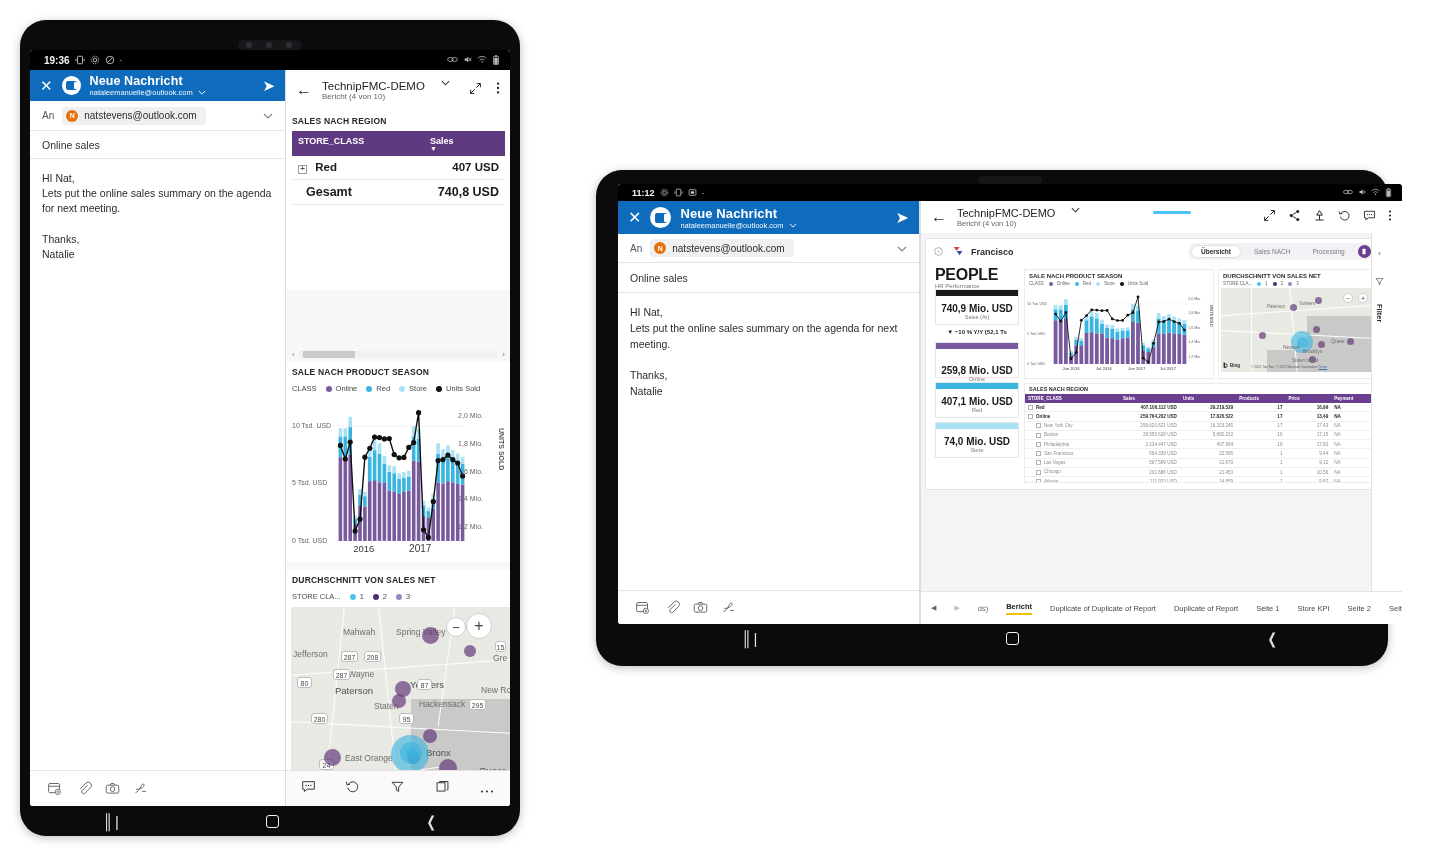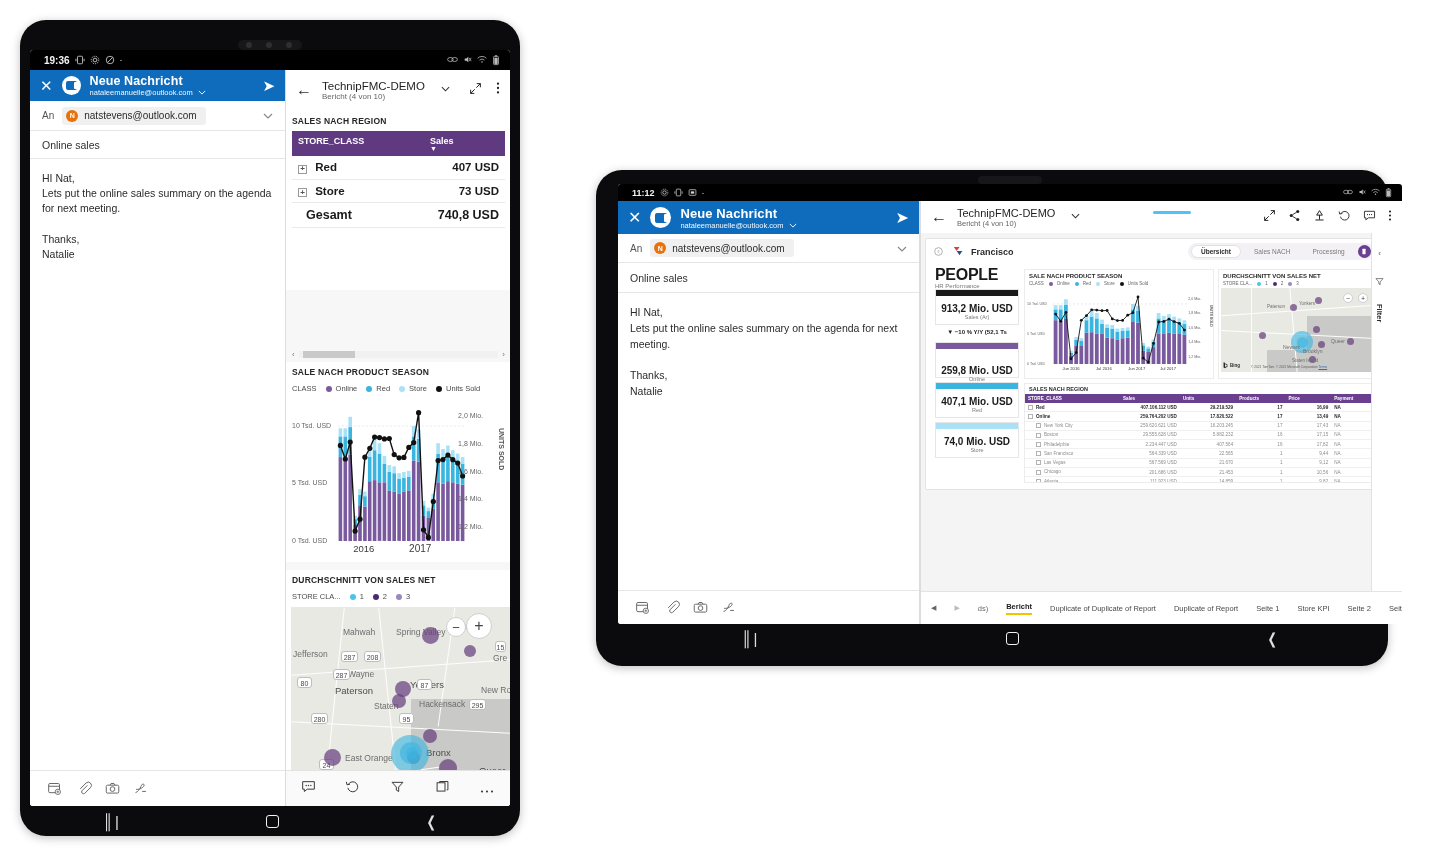--- a/index.html
+++ b/index.html
@@ -100,21 +100,21 @@
     flex:0 0 auto; border-top:1px solid #e6e6e6;
     display:flex; align-items:center; gap:0; padding-left:8px;
   }
   .compose-tools .ti { display:flex; align-items:center; justify-content:center; color:#6a6a6a; cursor:pointer; }
 
   
   .pbi { position:absolute; background:#fff; display:flex; flex-direction:column; border-left:1px solid #dcdcdc; }
   .pbi-topbar { display:flex; align-items:center; gap:10px; padding:0 10px; background:#fff; flex:0 0 auto; }
   .pbi-back { color:#2b2b2b; }
   .pbi-tt { flex:1 1 auto; min-width:0; }
-  .pbi-name { color:#201f1e; display:flex; align-items:flex-end; gap:16px; white-space:nowrap; }
+  .pbi-name { color:#201f1e; display:flex; align-items:flex-start; gap:16px; white-space:nowrap; }
   .pbi-pages { color:#666; white-space:nowrap; }
   .pbi-acts { display:flex; align-items:center; gap:14px; color:#1f1f1f; margin-left:auto; }
 
   .pbi-canvas { flex:1 1 auto; overflow:hidden; background:#f7f7f7; position:relative; }
   .tile { background:#fff; }
   .tile-title { font-weight:700; color:#262626; letter-spacing:.2px; }
 
   
   table.mt { border-collapse:collapse; width:100%; table-layout:fixed; }
   table.mt thead th { background:#603a80; color:#fff; text-align:left; font-weight:700; vertical-align:top; }
@@ -362,27 +362,20 @@
                   </th>
                 </tr>
               </thead>
               <tbody>
                 <tr>
                   <td style="padding:5px 6px; font-weight:700;">
                     <span class="expander" style="width:9px;height:9px;font-size:8px;line-height:8px;margin-right:5px;">+</span>
                     <span>Red</span>
                   </td>
                   <td class="num" style="padding:5px 6px;">407 USD</td>
-                </tr>
-                <tr>
-                  <td style="padding:5px 6px; font-weight:700;">
-                    <span class="expander" style="width:9px;height:9px;font-size:8px;line-height:8px;margin-right:5px;">+</span>
-                    <span>Store</span>
-                  </td>
-                  <td class="num" style="padding:5px 6px;">73 USD</td>
                 </tr>
                 <tr class="tot">
                   <td style="padding:5px 6px 5px 14px; font-size:12.5px;">Gesamt</td>
                   <td class="num" style="padding:5px 6px; font-size:12.5px;">740,8 USD</td>
                 </tr>
               </tbody>
             </table>
           </div>
 
           <div class="hscroll" style="position:absolute; left:6px; top:240px; width:213px; font-size:8px;">
@@ -864,21 +857,21 @@
               </span>
             </div>
 
             <div style="position:absolute; left:9px; top:27px;">
               <div style="font-size:16px; font-weight:700; color:#1a1a1a; letter-spacing:-.3px;">PEOPLE</div>
               <div style="font-size:6px; color:#777; margin-top:-1px;">HR Performance</div>
             </div>
 
             <div class="kpi" style="left:9px; top:50px; width:84px; height:36px;">
               <span class="bar" style="height:6px; background:#1a1a1a;"></span>
-              <div class="val" style="font-size:10px; margin-top:13px;">913,2 Mio. USD</div>
+              <div class="val" style="font-size:10px; margin-top:13px;">740,9 Mio. USD</div>
               <div class="cap" style="font-size:5.5px;">Sales (Ar)</div>
             </div>
             <div style="position:absolute; left:9px; top:90px; width:84px; font-size:6px; font-weight:700; color:#1a1a1a; text-align:center;">▼ −10 % Y/Y (52,1 Ts</div>
 
             <div class="kpi" style="left:9px; top:103px; width:84px; height:36px;">
               <span class="bar" style="height:6px; background:#7a5a9e;"></span>
               <div class="val" style="font-size:10px; margin-top:22px;">259,8 Mio. USD</div>
               <div class="cap" style="font-size:5.5px;">Online</div>
             </div>
             <div class="kpi" style="left:9px; top:143px; width:84px; height:36px;">

